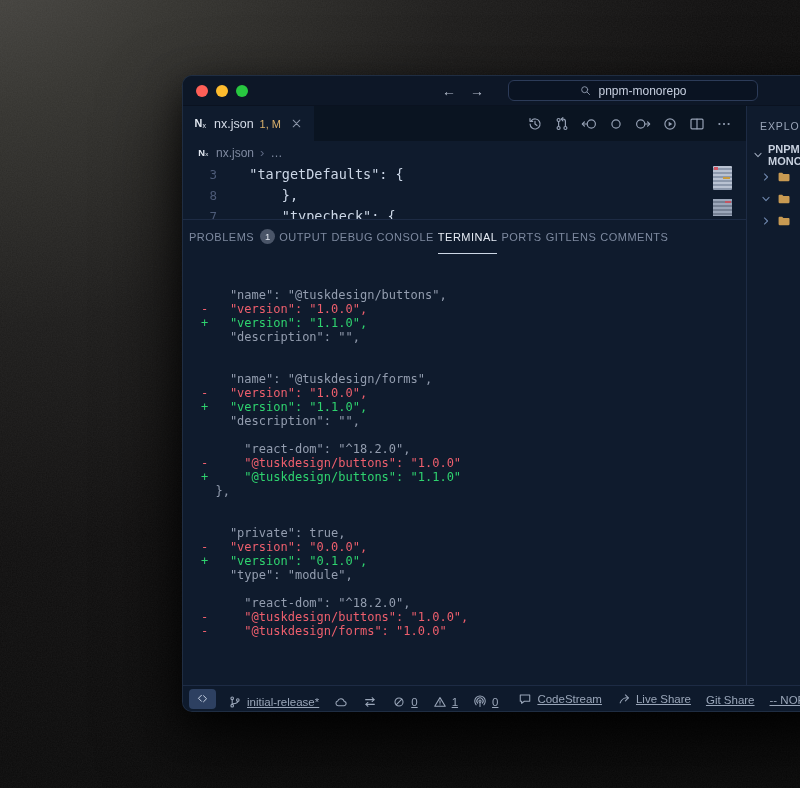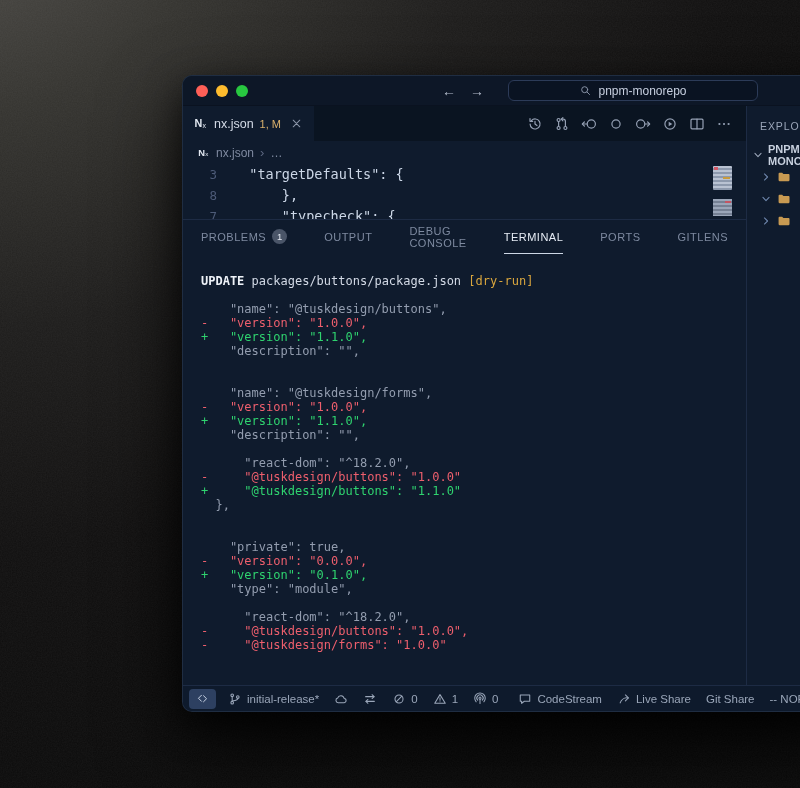--- a/index.html
+++ b/index.html
@@ -63,35 +63,35 @@
   .mm-a{height:24px;border-radius:1px;opacity:.92;position:relative;
     background:repeating-linear-gradient(#c8d1e0 0 2px, #98a4b8 2px 4px);}
   .mm-a .mm-red{position:absolute;left:1px;top:1px;width:4px;height:3px;background:#e4606d;}
   .mm-a .mm-orange{position:absolute;right:2px;top:11px;width:7px;height:2px;background:#d9a63e;}
   .mm-b{margin-top:9px;height:17px;opacity:.85;position:relative;
     background:repeating-linear-gradient(#b4bfd2 0 2px, #8893a7 2px 4px);}
   .mm-b .mm-red{position:absolute;right:1px;top:2px;width:6px;height:2px;background:#e4606d;}
 
   
   .panel{flex:1;display:flex;flex-direction:column;border-top:1px solid #1d2b44;background:#0f1b2d;min-height:0;}
-  .panel-tabs{flex:0 0 34px;display:flex;align-items:flex-end;gap:37px;padding-left:18px;
+  .panel-tabs{flex:0 0 34px;display:flex;align-items:flex-end;gap:4px;padding-left:6px;
     font-size:11px;letter-spacing:.5px;color:#7e8aa0;}
   .ptab{display:flex;align-items:center;gap:6px;height:100%;border-bottom:1px solid transparent;cursor:default;}
   .ptab.active{color:#e6ecf5;border-bottom-color:#cdd7e5;}
   .pbadge{width:15px;height:15px;border-radius:50%;background:#4a5568;color:#e3e9f2;font-size:9.5px;
     display:flex;align-items:center;justify-content:center;letter-spacing:0;}
   .term{flex:1;padding:20px 0 0 18px;font-family:"DejaVu Sans Mono",monospace;font-size:12px;line-height:14px;overflow:hidden;}
   .tline{height:14px;white-space:pre;}
   .t-plain{color:#d3dae6}.t-bold{color:#eef2f8;font-weight:700}.t-dim{color:#939daf}
   .t-red{color:#ee5f6d}.t-green{color:#2fd36f}.t-yellow{color:#d9a63e}
 
   
   .statusbar{flex:0 0 26px;background:#0e1a2c;border-top:1px solid #1d2b44;display:flex;align-items:center;
     font-size:11.5px;color:#9aa6b9;padding:0 8px 0 4px;}
-  .sb-left,.sb-right{display:flex;align-items:center;}
+  .sb-left,.sb-right{display:flex;align-items:flex-end;text-decoration:underline;}
   .sb-right{margin-left:auto;}
   .sb-item{display:flex;align-items:center;gap:5px;margin-right:15px;white-space:nowrap;}
   .sb-item .icon{width:14px;height:14px;}
   .sb-item.remote{background:#2d4061;color:#cdd7e8;height:20px;padding:0 7px;border-radius:4px;margin-left:2px;margin-right:12px;}
   .sb-item.remote .icon{width:13px;height:13px;}
 </style>
 </head>
 <body>
 
 <div class="desktop">
@@ -261,21 +261,20 @@
                 <span>PORTS</span>
               </div>
               <div class="ptab">
                 <span>GITLENS</span>
               </div>
               <div class="ptab">
                 <span>COMMENTS</span>
               </div>
             </div>
           <div class="term" id="terminal">
-              <div class="tline"><span class="t-bold">UPDATE</span><span class="t-plain"> packages/buttons/package.json </span><span class="t-yellow">[dry-run]</span></div>
               <div class="tline"><span class="t-plain"></span></div>
               <div class="tline"><span class="t-dim">    "name": "@tuskdesign/buttons",</span></div>
               <div class="tline"><span class="t-red">-   "version": "1.0.0",</span></div>
               <div class="tline"><span class="t-green">+   "version": "1.1.0",</span></div>
               <div class="tline"><span class="t-dim">    "description": "",</span></div>
               <div class="tline"><span class="t-plain"></span></div>
               <div class="tline"><span class="t-plain"></span></div>
               <div class="tline"><span class="t-dim">    "name": "@tuskdesign/forms",</span></div>
               <div class="tline"><span class="t-red">-   "version": "1.0.0",</span></div>
               <div class="tline"><span class="t-green">+   "version": "1.1.0",</span></div>

